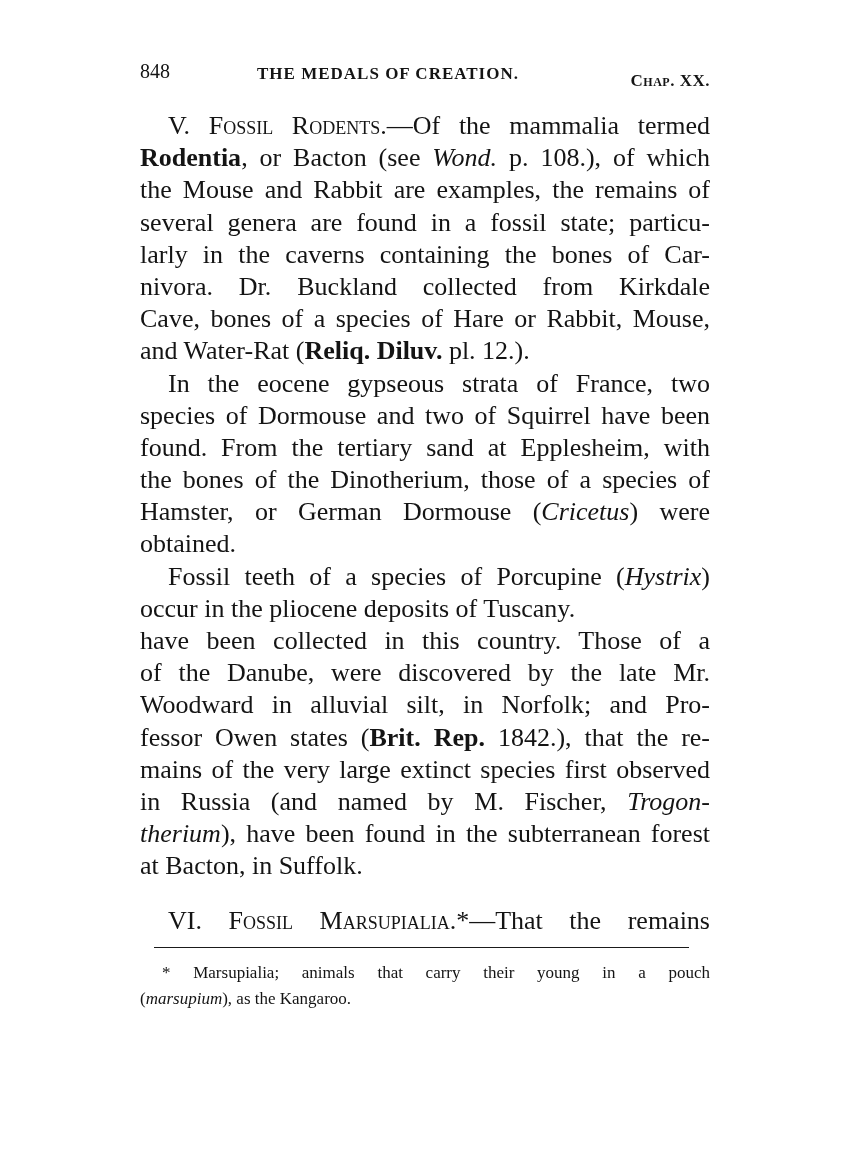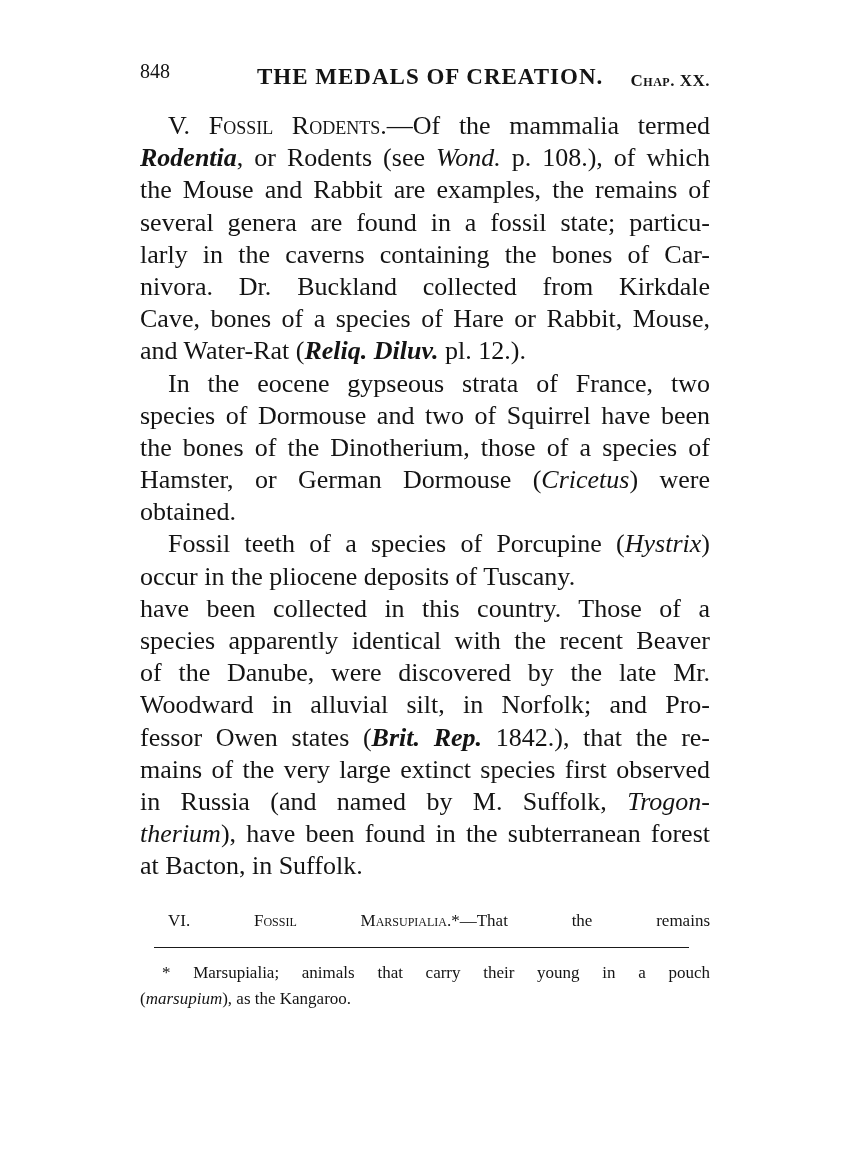--- a/index.html
+++ b/index.html
@@ -32,21 +32,21 @@
       left: 0;
       top: 2px;
       font-size: 20px;
       letter-spacing: 0;
     }
     .running-head .title {
       position: absolute;
       left: 117px;
       top: 6px;
       font-weight: bold;
-      font-size: 23px;
+      font-size: 17px;
       letter-spacing: 1px;
     }
     .running-head .chap {
       position: absolute;
       right: 0;
       top: 13px;
       font-weight: bold;
       font-size: 17px;
       font-variant: small-caps;
       letter-spacing: 0.5px;
@@ -69,26 +69,25 @@
     .line.indent {
       padding-left: 28px;
     }
     .sc {
       font-variant: small-caps;
     }
     .ital {
       font-style: italic;
     }
     .bital {
-      font-style: italic;
       font-weight: bold;
     }
     .heading-line {
       margin-top: 22px;
-      font-size: 17px;
+      font-size: 26px;
       line-height: 32px;
       padding-left: 28px;
       text-align: justify;
       text-align-last: justify;
       white-space: nowrap;
     }
     .footnote-rule {
       margin-top: 10px;
       margin-left: 14px;
       width: 535px;
@@ -111,44 +110,44 @@
 
   <div class="running-head">
     <span class="folio">848</span>
     <span class="title">THE MEDALS OF CREATION.</span>
     <span class="chap">Chap. XX.</span>
   </div>
 
   <div class="body-text">
 
     <span class="line indent"><span>V.</span> <span class="sc">Fossil Rodents.</span><span>—Of the mammalia termed</span></span>
-    <span class="line"><span class="bital">Rodentia</span><span>, or Rodents (see </span><span class="ital">Wond.</span><span> p. 108.), of which</span></span>
+    <span class="line"><span class="bital">Rodentia</span><span>, or Bacton (see </span><span class="ital">Wond.</span><span> p. 108.), of which</span></span>
     <span class="line">the Mouse and Rabbit are examples, the remains of</span>
     <span class="line">several genera are found in a fossil state; particu-</span>
     <span class="line">larly in the caverns containing the bones of Car-</span>
     <span class="line">nivora.  Dr. Buckland collected from Kirkdale</span>
     <span class="line">Cave, bones of a species of Hare or Rabbit, Mouse,</span>
     <span class="line last"><span>and Water-Rat (</span><span class="bital">Reliq. Diluv.</span><span> pl. 12.).</span></span>
 
     <span class="line indent">In the eocene gypseous strata of France, two</span>
     <span class="line">species of Dormouse and two of Squirrel have been</span>
+    <span class="line">found.  From the tertiary sand at Epplesheim, with</span>
     <span class="line">the bones of the Dinotherium, those of a species of</span>
     <span class="line"><span>Hamster, or German Dormouse (</span><span class="ital">Cricetus</span><span>) were</span></span>
     <span class="line last">obtained.</span>
 
     <span class="line indent"><span>Fossil teeth of a species of Porcupine (</span><span class="ital">Hystrix</span><span>)</span></span>
     <span class="line last">occur in the pliocene deposits of Tuscany.</span>
 
     <span class="line">have been collected in this country.  Those of a</span>
-    <span class="line">species apparently identical with the recent Beaver</span>
     <span class="line">of the Danube, were discovered by the late Mr.</span>
     <span class="line">Woodward in alluvial silt, in Norfolk; and Pro-</span>
     <span class="line"><span>fessor Owen states (</span><span class="bital">Brit. Rep.</span><span> 1842.), that the re-</span></span>
     <span class="line">mains of the very large extinct species first observed</span>
-    <span class="line"><span>in Russia (and named by M. Suffolk, </span><span class="ital">Trogon-</span></span>
+    <span class="line"><span>in Russia (and named by M. Fischer, </span><span class="ital">Trogon-</span></span>
     <span class="line"><span class="ital">therium</span><span>), have been found in the subterranean forest</span></span>
     <span class="line last">at Bacton, in Suffolk.</span>
   </div>
 
   <div class="heading-line"><span>VI.</span> <span class="sc">Fossil Marsupialia.</span><span>*</span><span>—That the remains</span></div>
 
   <div class="footnote-rule"></div>
 
   <div class="footnote">
     <span class="line" style="padding-left:22px;"><span>*</span> <span>Marsupialia; animals that carry their young in a pouch</span></span>

